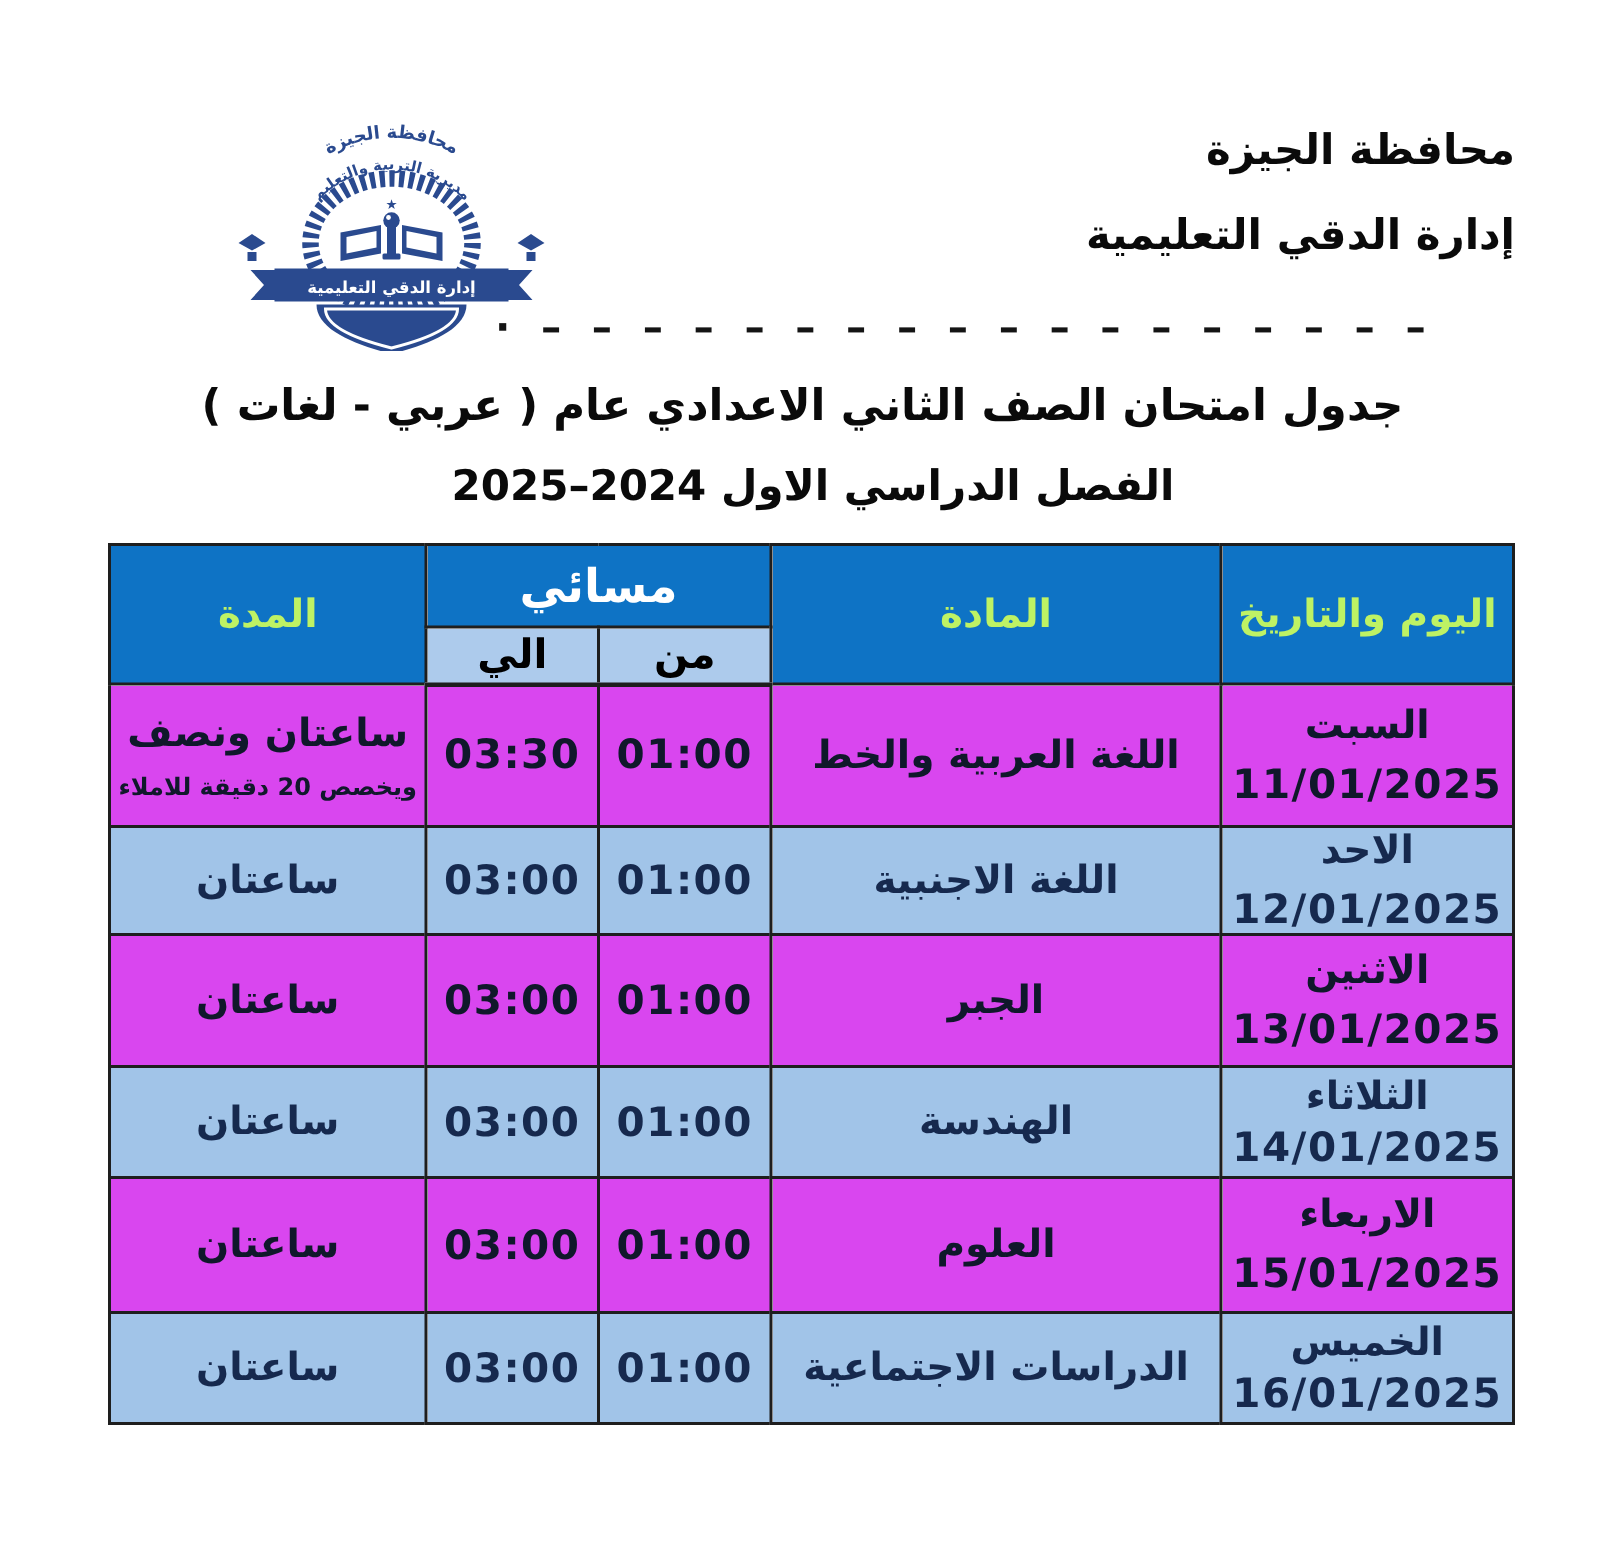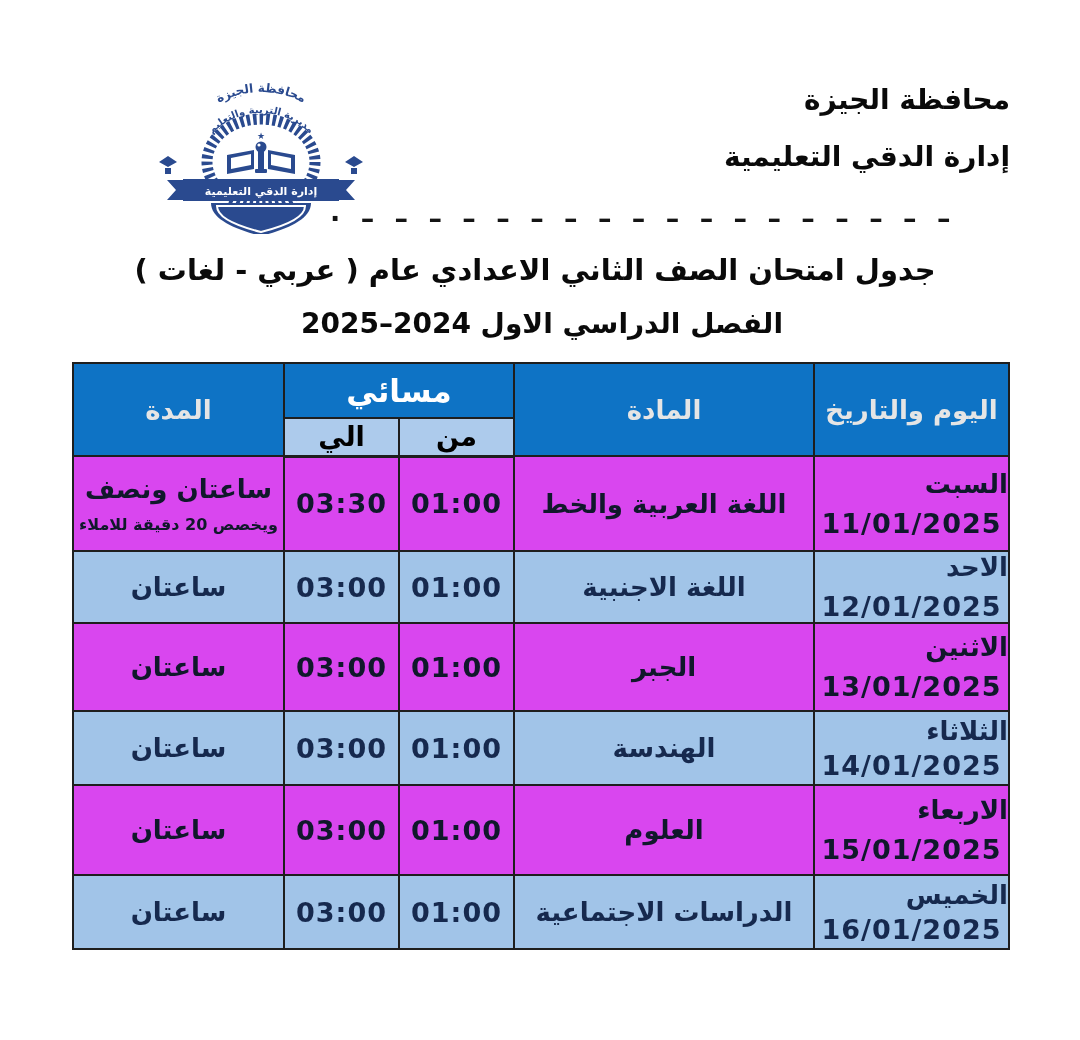--- a/index.html
+++ b/index.html
@@ -28,26 +28,26 @@
   }
   
   table.schedule{
     position:absolute;top:362px;left:72px;width:936px;
     border-collapse:collapse;table-layout:fixed;direction:rtl;text-align:center;
   }
   .schedule th,.schedule td{
     border:2px solid #1e1e1e;vertical-align:middle;padding:0;overflow:hidden;
   }
   .schedule thead th{font-weight:bold;}
-  .h1 th{background:var(--header-bg,#0e73c5);color:#e5e5e5;font-size:26px;}
+  .h1 th{background:var(--header-bg,#0e73c5);color:#bef264;font-size:26px;}
   .h1 th.evening-head{color:var(--header-text-light,#ffffff);font-size:31px;}
   .h2 th{background:var(--subheader-bg,#adcbec);color:#000000;font-size:27px;border-bottom-width:3px;}
   tbody td{font-weight:bold;color:#10182b;background:#d946ef;}
   tr.shaded td{background:var(--shaded-row-bg,#a1c4e8);color:#16294e;}
-  .day-name{font-size:26px;text-align:right;}
+  .day-name{font-size:26px;}
   .day-date{font-size:27px;margin-top:9px;letter-spacing:1px;}
   .subject{font-size:26px;}
   .time{font-size:27px;letter-spacing:1px;}
   .dur-main{font-size:26px;}
   .dur-note{font-size:16px;margin-top:11px;}
   .dur-note:empty{display:none;}
   
   .navy{fill:var(--logo-navy,#2a4a8f);}
   .logo text{font-family:"DejaVu Sans",sans-serif;font-weight:bold;}
 </style>

